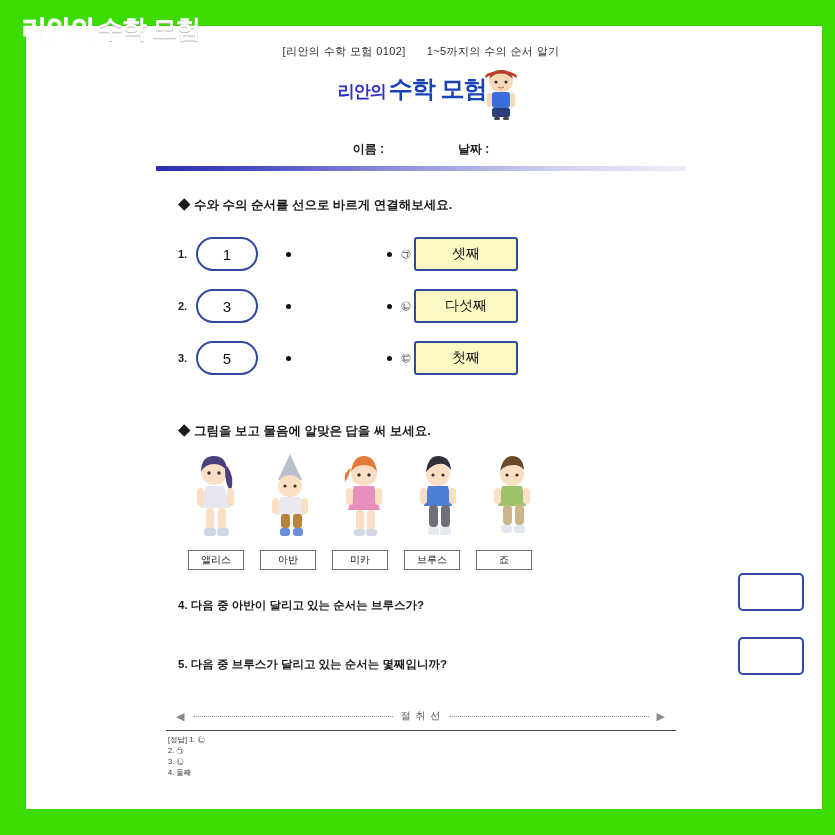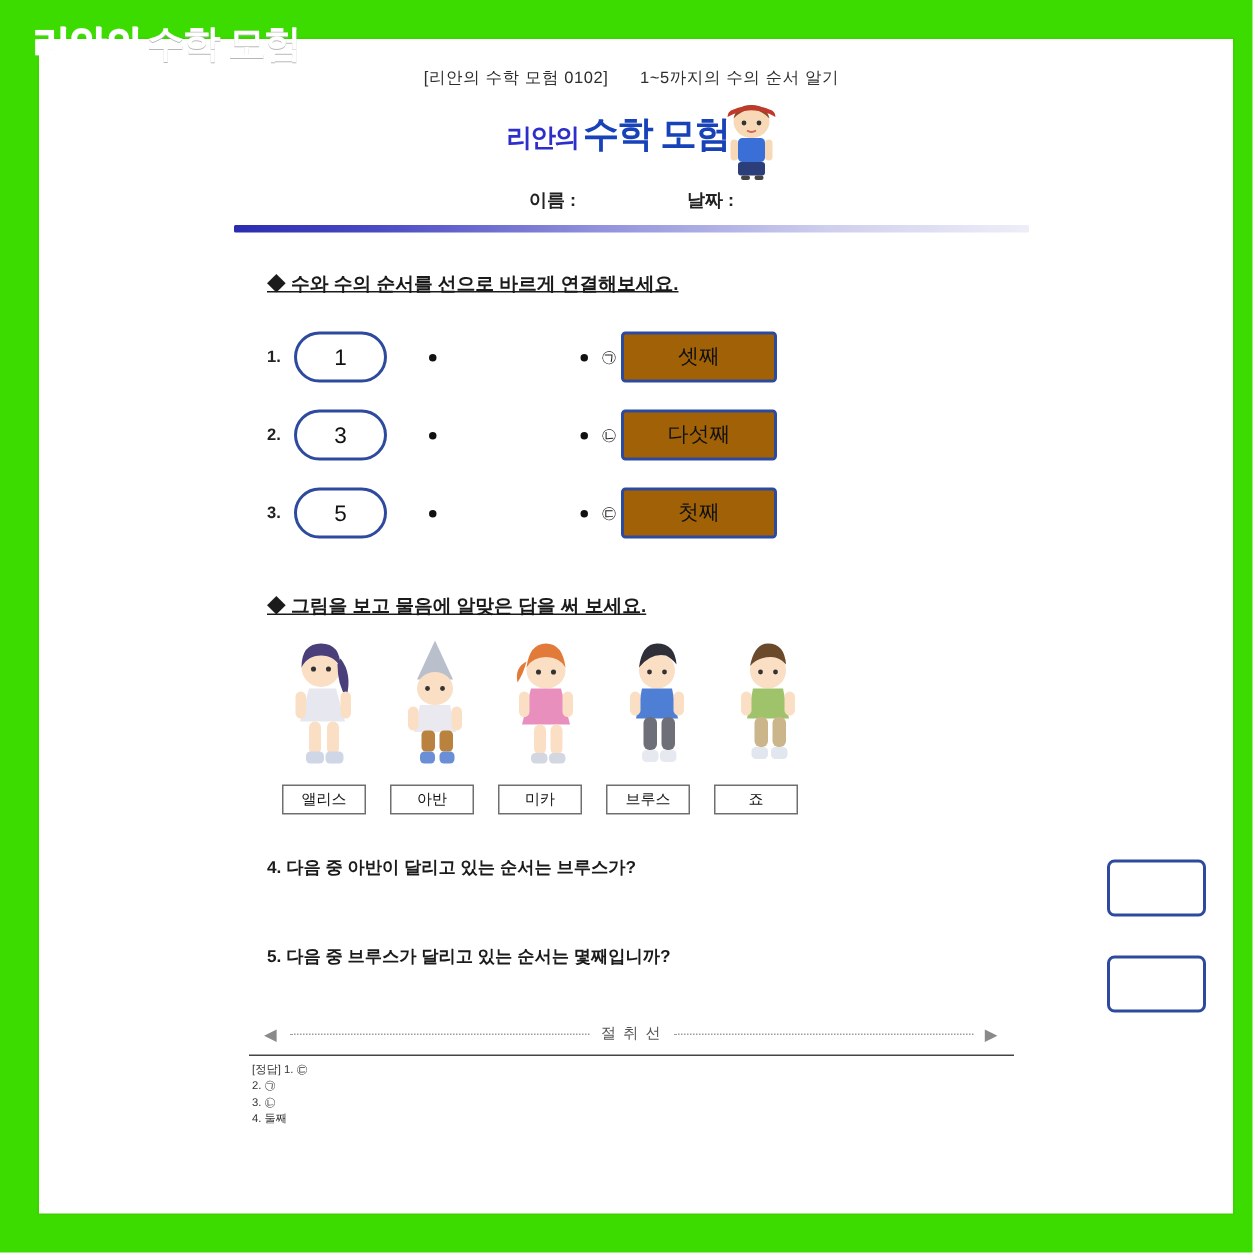--- a/index.html
+++ b/index.html
@@ -80,38 +80,37 @@
     width: 44px; height: 54px;
   }
 
   .name-date {
     display: flex;
     justify-content: center;
     gap: 74px;
     font-size: 12px;
     font-weight: bold;
     color: #222;
-    margin-top: 2px;
+    margin-top: 18px;
   }
   .rule {
     margin: 8px 0 0 0;
     height: 5px;
     background: linear-gradient(to right, #2b2bb0 0%, #4a4ac4 18%, #8f8fdc 45%, #cfcfee 75%, #eeeef8 100%);
     border-radius: 1px;
   }
 
   .q-heading {
     font-size: 12.5px;
     font-weight: bold;
     color: #1b1b1b;
     margin-top: 26px;
     margin-left: 22px;
-    text-decoration: underline;
-  }
-  .q-heading.second { margin-top: 28px; }
+  }
+  .q-heading.second { margin-top: 39px; }
 
   .match-list { margin-top: 14px; }
   .match-row {
     display: flex;
     align-items: center;
     height: 52px;
     margin-left: 22px;
   }
   .m-num {
     width: 18px;
@@ -141,21 +140,21 @@
     width: 12px;
     text-align: center;
   }
   .answer-box {
     width: 104px; height: 34px;
     border: 2px solid #2e4a9e;
     border-radius: 3px;
     display: flex; align-items: center; justify-content: center;
     font-size: 14px;
     color: #111;
-    background: #a16207;
+    background: #fef9c3;
     margin-left: 2px;
   }
 
   .figure {
     margin: 12px 0 0 22px;
     width: 380px;
     height: 130px;
     position: relative;
   }
   .kids {

